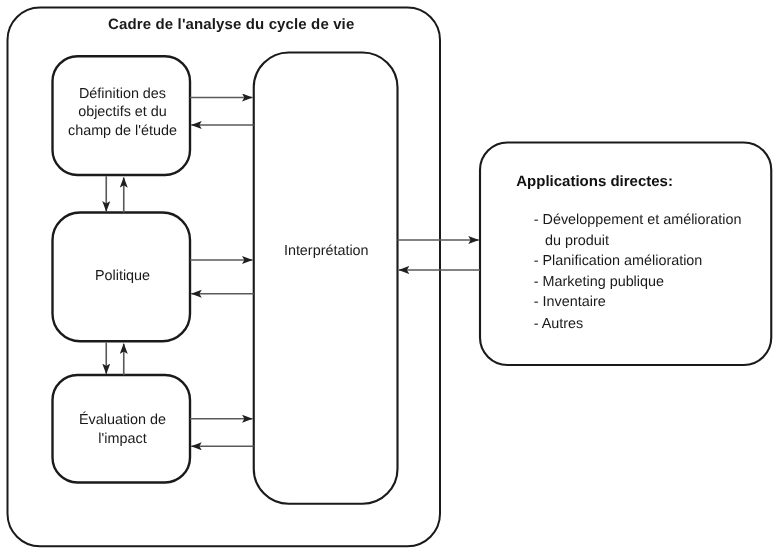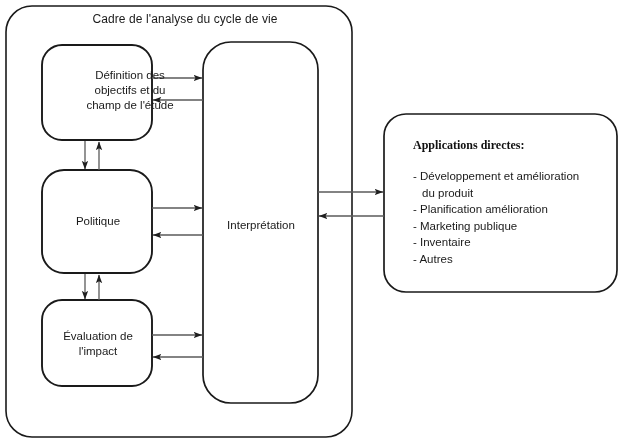--- a/index.html
+++ b/index.html
@@ -40,47 +40,46 @@
     line-height: 15px;
     color: #1a1a1a;
     white-space: pre-line;
   }
 
   #frame-title {
     left: 60px;
     top: 12px;
     width: 250px;
     font-size: 12px;
-    font-weight: normal;
+    font-weight: bold;
     letter-spacing: 0.1px;
   }
 
-  #goal-label   { left: 44px;  top: 68px;  width: 108px; padding-left: 32px; }
+  #goal-label   { left: 44px;  top: 68px;  width: 108px; }
   #inv-label    { left: 44px;  top: 214px; width: 108px; }
   #impact-label { left: 42px;  top: 329px; width: 112px; }
-  #interp-label { left: 204px; top: 218px; width: 114px; }
+  #interp-label { left: 204px; top: 194px; width: 114px; }
 
   #apps-panel {
     position: absolute;
     left: 413px;
     top: 138px;
     width: 200px;
     text-align: left;
   }
   #apps-title {
     font-size: 12px;
     font-weight: bold;
     color: #111111;
     margin: 0 0 16px 0;
     line-height: 14px;
-    font-family: Liberation Serif, serif;
   }
   #apps-list {
     list-style: none;
-    margin: 0;
+    margin: 14px;
     padding: 0;
     font-size: 11.5px;
     line-height: 16.5px;
     color: #1a1a1a;
   }
   #apps-list li {
     padding-left: 9px;
     text-indent: -9px;
     white-space: pre-line;
   }

